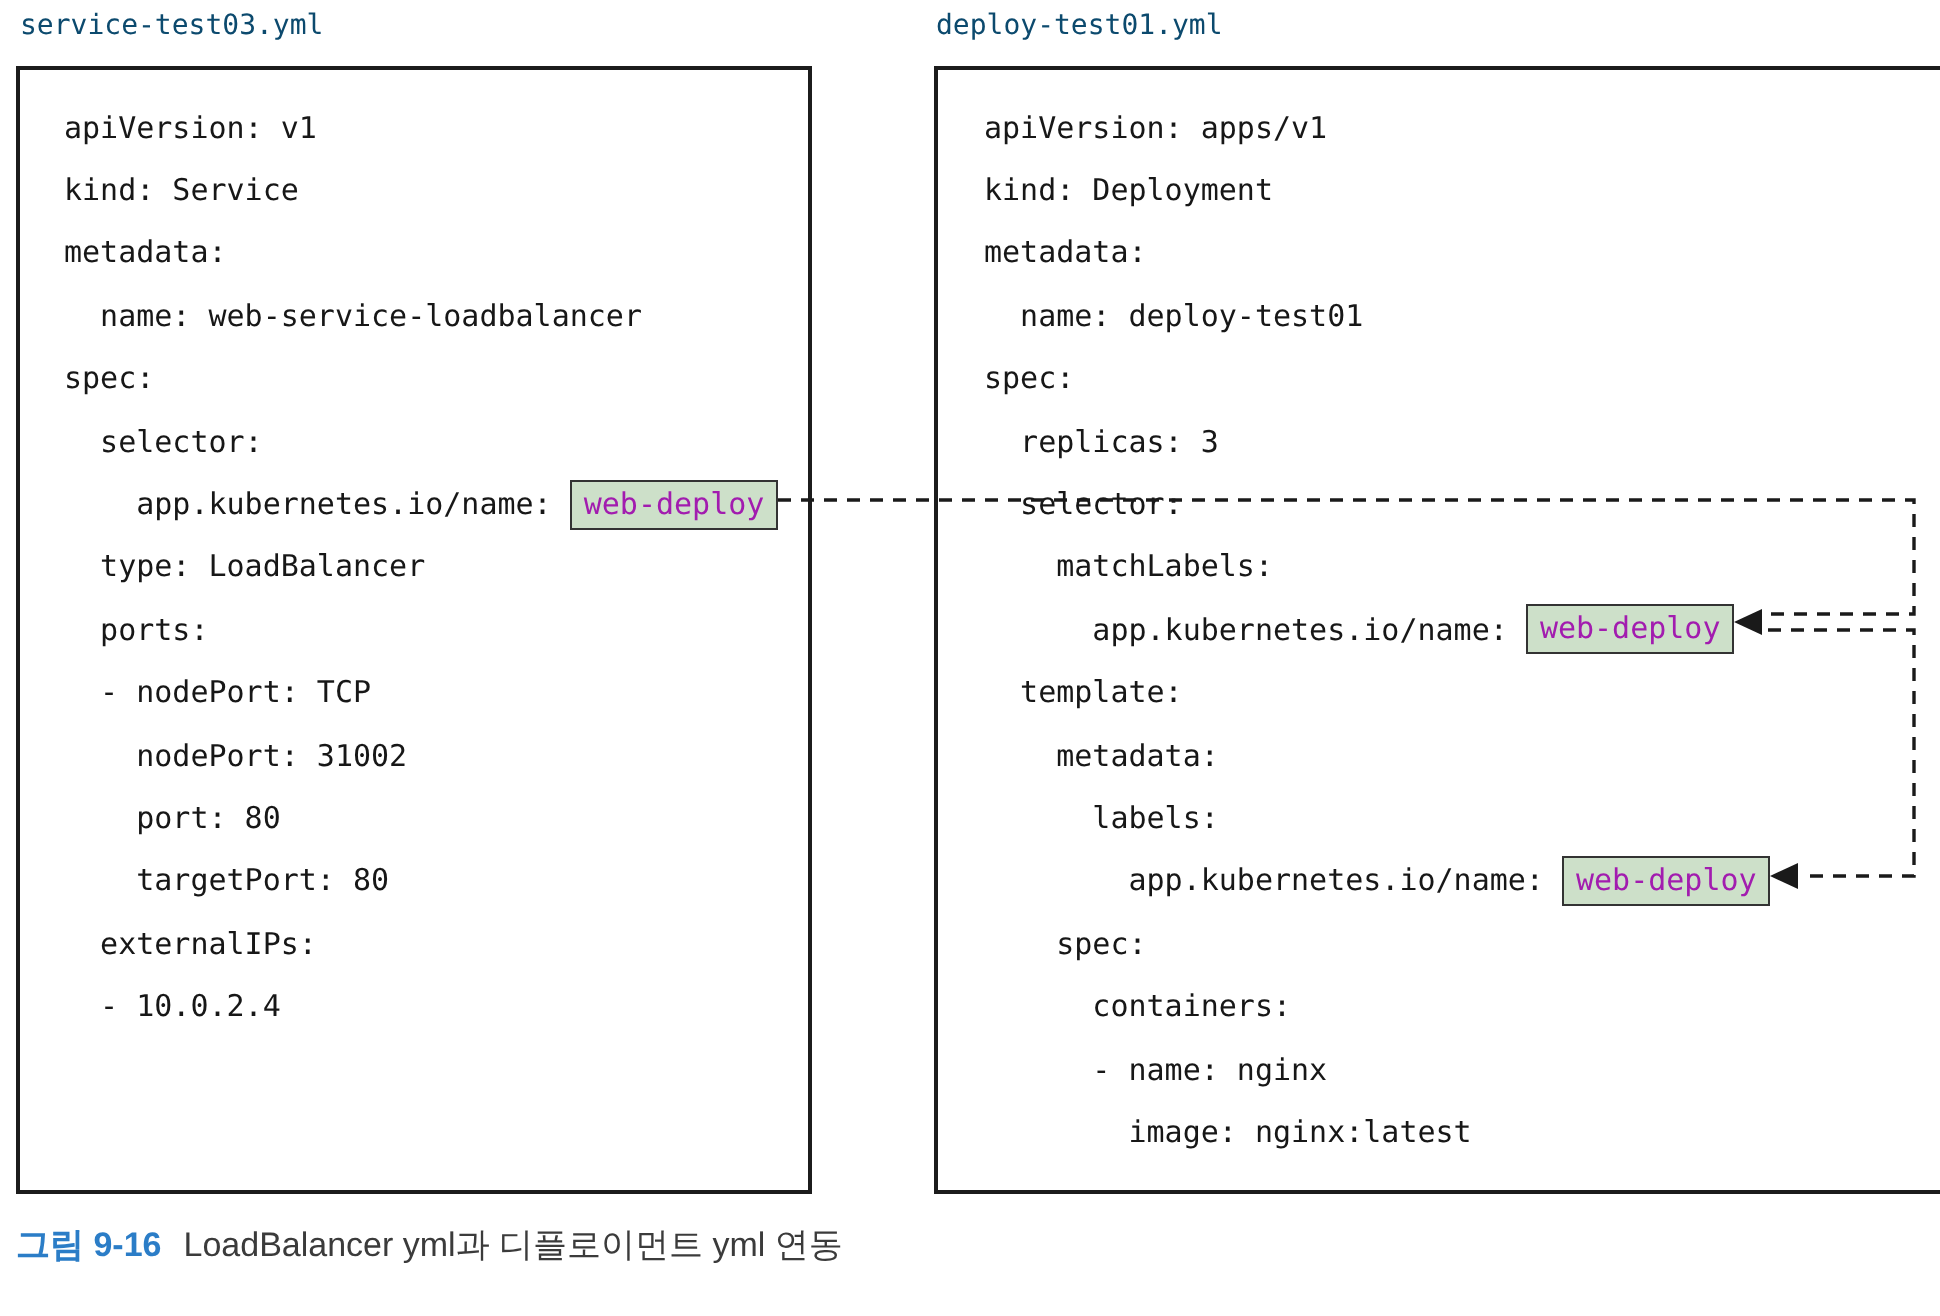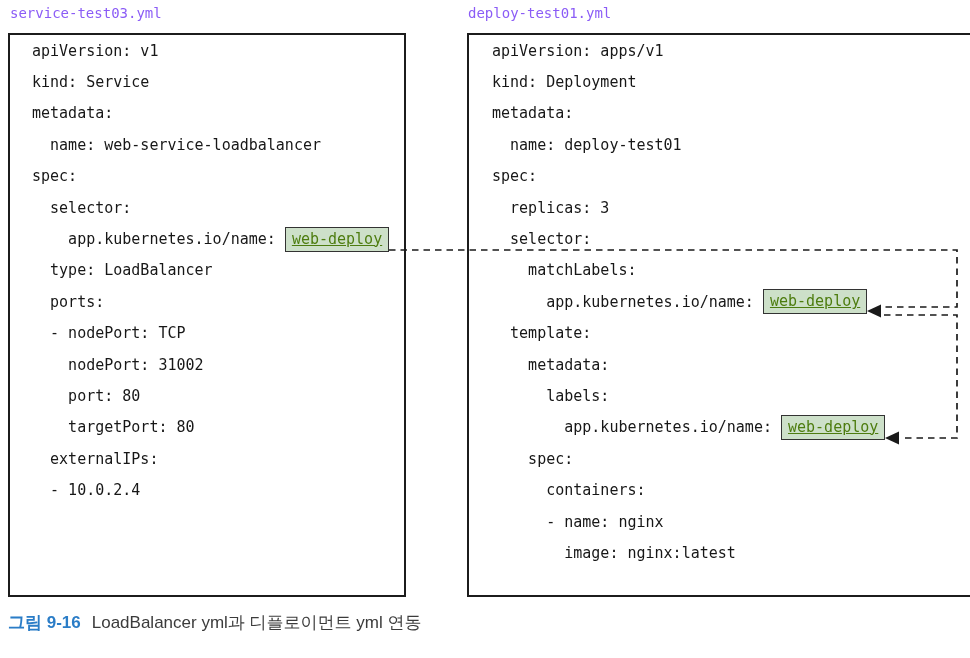--- a/index.html
+++ b/index.html
@@ -12,51 +12,51 @@
     overflow: hidden;
     font-family: "DejaVu Sans Mono", "Liberation Mono", monospace;
     color: #171717;
   }
   .file-title {
     position: absolute;
     top: 3px;
     font-size: 14px;
     line-height: 20px;
     letter-spacing: 0;
-    color: #8b5cf6;
+    color: #0c4a6e;
     white-space: pre;
   }
   #left-title  { left: 10px; }
   #right-title { left: 468px; }
   .file-box {
     position: absolute;
     top: 33px;
     height: 564px;
     box-sizing: border-box;
     border: 2px solid #1c1c1c;
     background: #ffffff;
+    padding-top: 13px;
   }
   #left-box  { left: 8px;   width: 398px; }
   #right-box { left: 467px; width: 516px; }
   .code-line {
     display: flex;
     align-items: center;
     height: 31.4px;
     font-size: 15px;
   }
   #left-box  .code-line { padding-left: 22px; }
   #right-box .code-line { padding-left: 23px; }
   .code-text { white-space: pre; color: #171717; }
   .hl {
     white-space: pre;
     background: var(--highlight-bg, #cde0c9);
     border: 1.5px solid var(--highlight-border, #333333);
     padding: 2px 6px 3px 6px;
-    color: #4d7c0f;
-    text-decoration: underline;
+    color: #a21caf;
   }
   #connector-overlay {
     position: absolute;
     left: 0; top: 0;
     width: 970px; height: 658px;
     pointer-events: none;
     color: var(--line-color, #1a1a1a);
     z-index: 5;
   }
   .caption {

